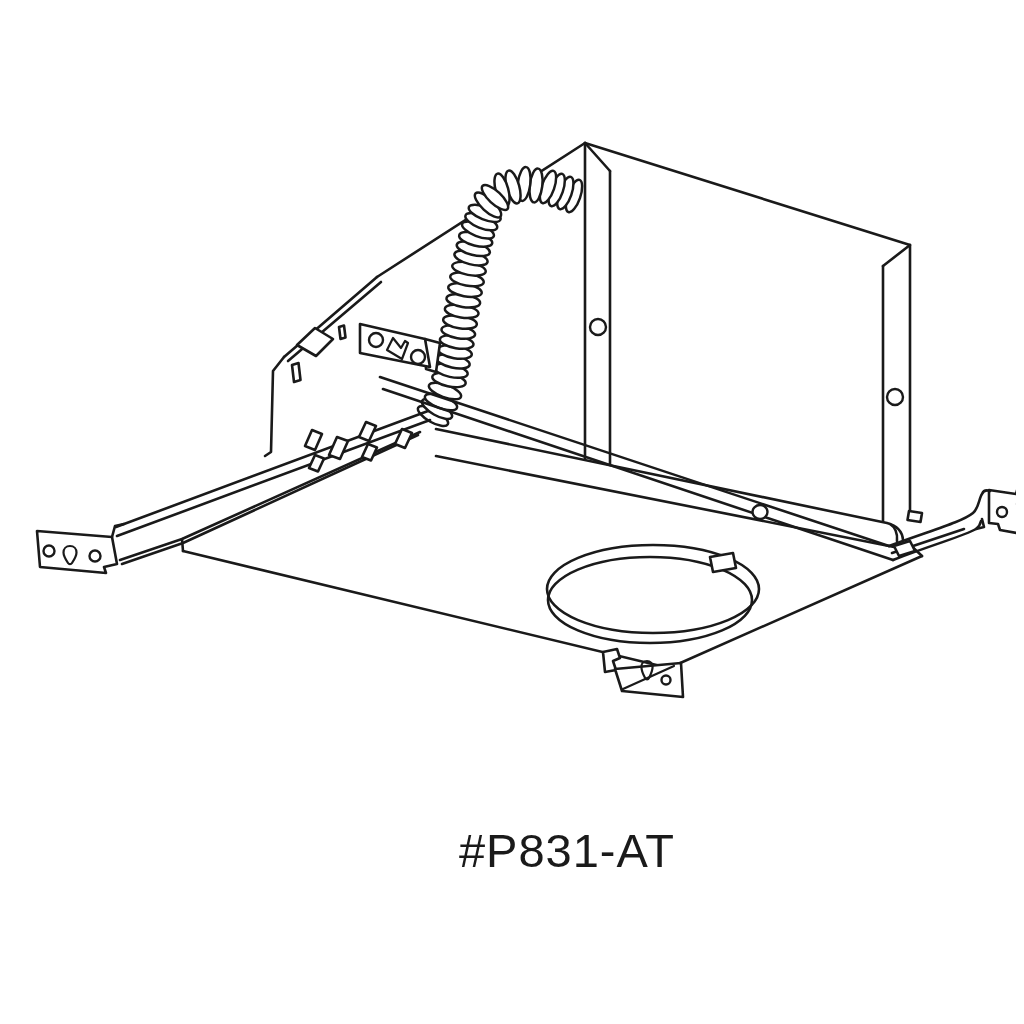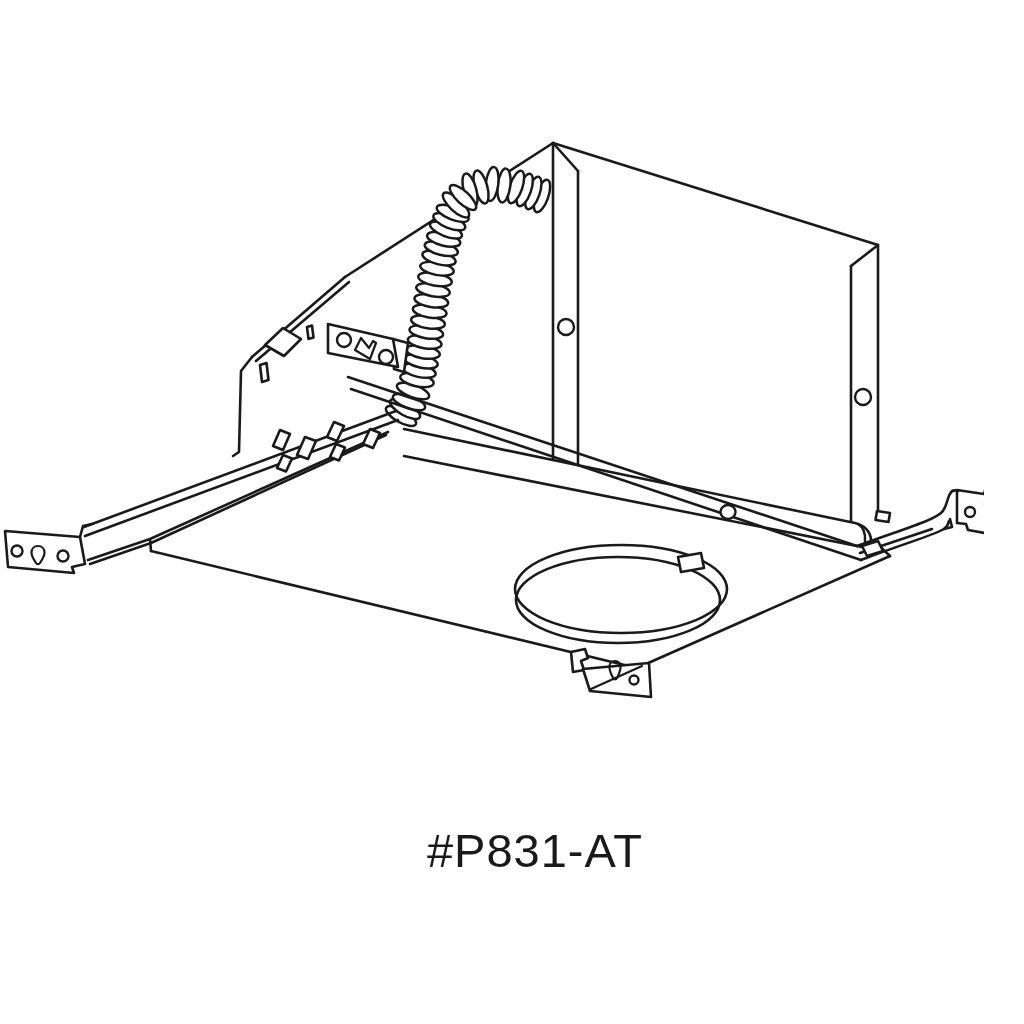--- a/index.html
+++ b/index.html
@@ -1,17 +1,17 @@
 <!DOCTYPE html>
 <html><head>
 <meta charset="utf-8">
 <style>
   html,body{margin:0;padding:0;background:#ffffff;}
   .stage{position:relative;width:984px;height:1024px;background:#ffffff;overflow:hidden;
-         font-family:"Liberation Sans", sans-serif;}
+         font-family:"Liberation Sans", sans-serif;margin-left:32px;}
   svg{display:block;}
   .ln{fill:none;stroke:#1a1a1a;stroke-width:2.6;stroke-linecap:round;stroke-linejoin:round;}
   .thin{fill:none;stroke:#1a1a1a;stroke-width:2.2;stroke-linecap:round;stroke-linejoin:round;}
   .wh{fill:#ffffff;stroke:#1a1a1a;stroke-width:2.6;stroke-linejoin:round;}
   .sil{fill:#ffffff;stroke:none;}
   .hole{fill:#ffffff;stroke:#1a1a1a;stroke-width:2.4;}
   .ring{fill:#ffffff;stroke:#1a1a1a;stroke-width:2.5;}
   .code-label{font-family:"Liberation Sans", sans-serif;font-size:47px;fill:#1a1a1a;
               letter-spacing:1px;font-weight:500;}
 </style>

